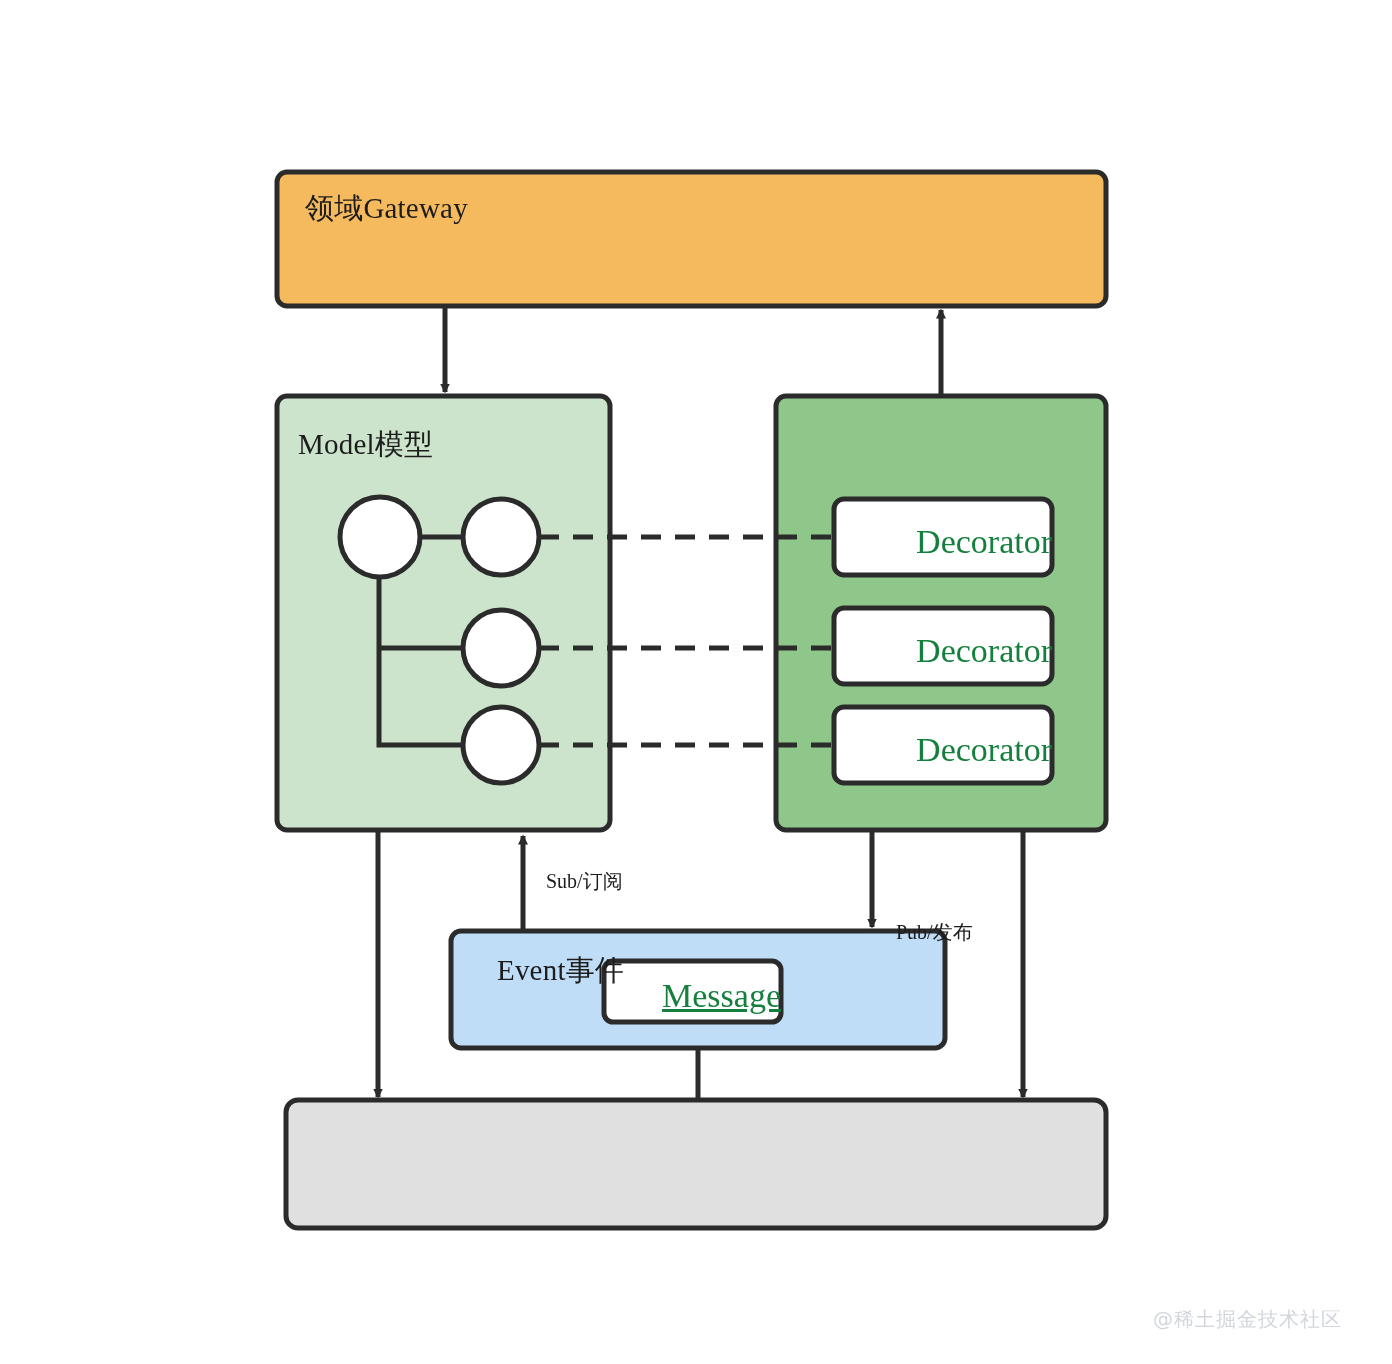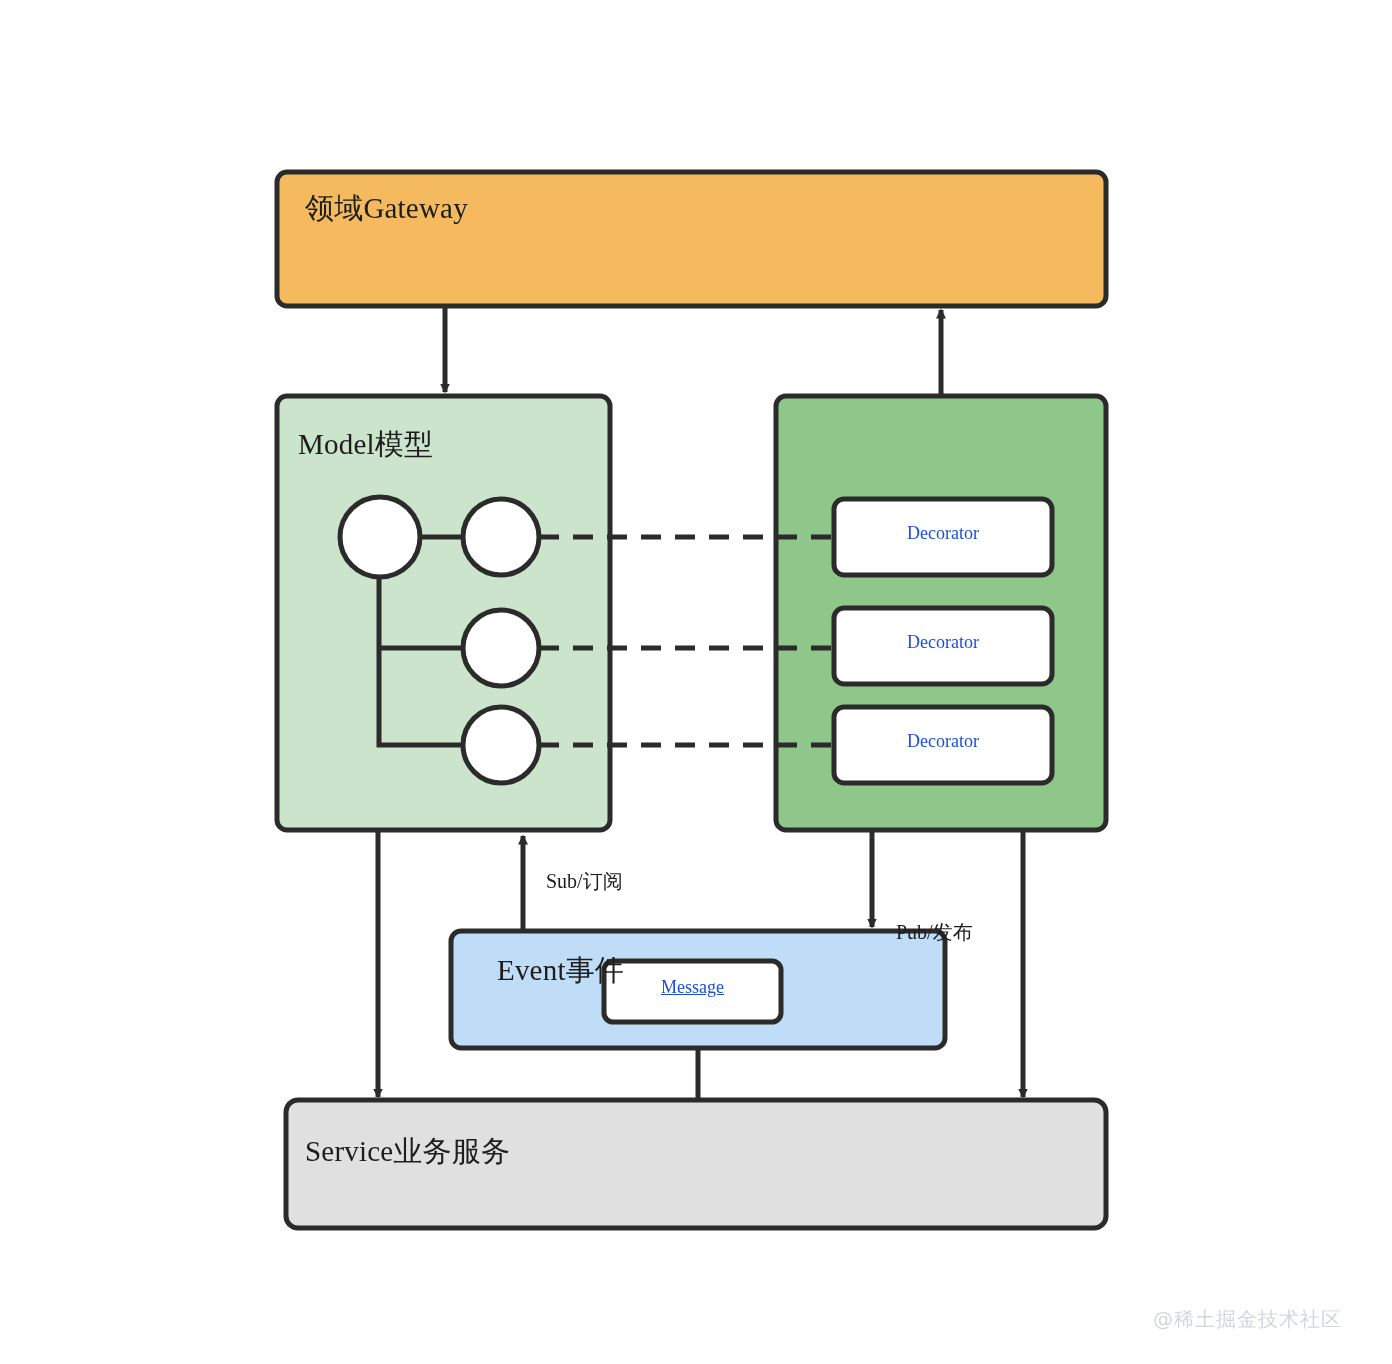--- a/index.html
+++ b/index.html
@@ -26,24 +26,24 @@
   }
   .box-label {
     position: absolute;
     font-size: 29px;
     color: #1d1d1d;
     white-space: nowrap;
     letter-spacing: 0.2px;
   }
   .inner-label {
     position: absolute;
-    font-size: 18px;
-    color: #1d4ed8;
+    font-size: 34px;
+    color: #15803d;
     white-space: nowrap;
-    text-align: center;
+    text-align: right;
   }
   .edge-label {
     position: absolute;
     font-size: 20px;
     color: #1d1d1d;
     white-space: nowrap;
   }
   .watermark {
     position: absolute;
     right: 22px;
@@ -117,21 +117,20 @@
 
 
   <div class="inner-label" style="left:834px; top:523px; width:218px;">Decorator</div>
   <div class="inner-label" style="left:834px; top:632px; width:218px;">Decorator</div>
   <div class="inner-label" style="left:834px; top:731px; width:218px;">Decorator</div>
 
   <div class="box-label" style="left:478px; top:951px;margin-left:19px;">Event事件</div>
 
   <div class="inner-label" style="left:604px; top:977px; width:177px;text-decoration:underline;">Message</div>
 
-  <div class="box-label" style="left:305px; top:1132px;">Service业务服务</div>
 
   <div class="edge-label" style="left:546px; top:868px;">Sub/订阅</div>
 
   <div class="edge-label" style="left:896px; top:919px;">Pub/发布</div>
 
   <div class="watermark">@稀土掘金技术社区</div>
 
 </div>
 
 </body></html>

